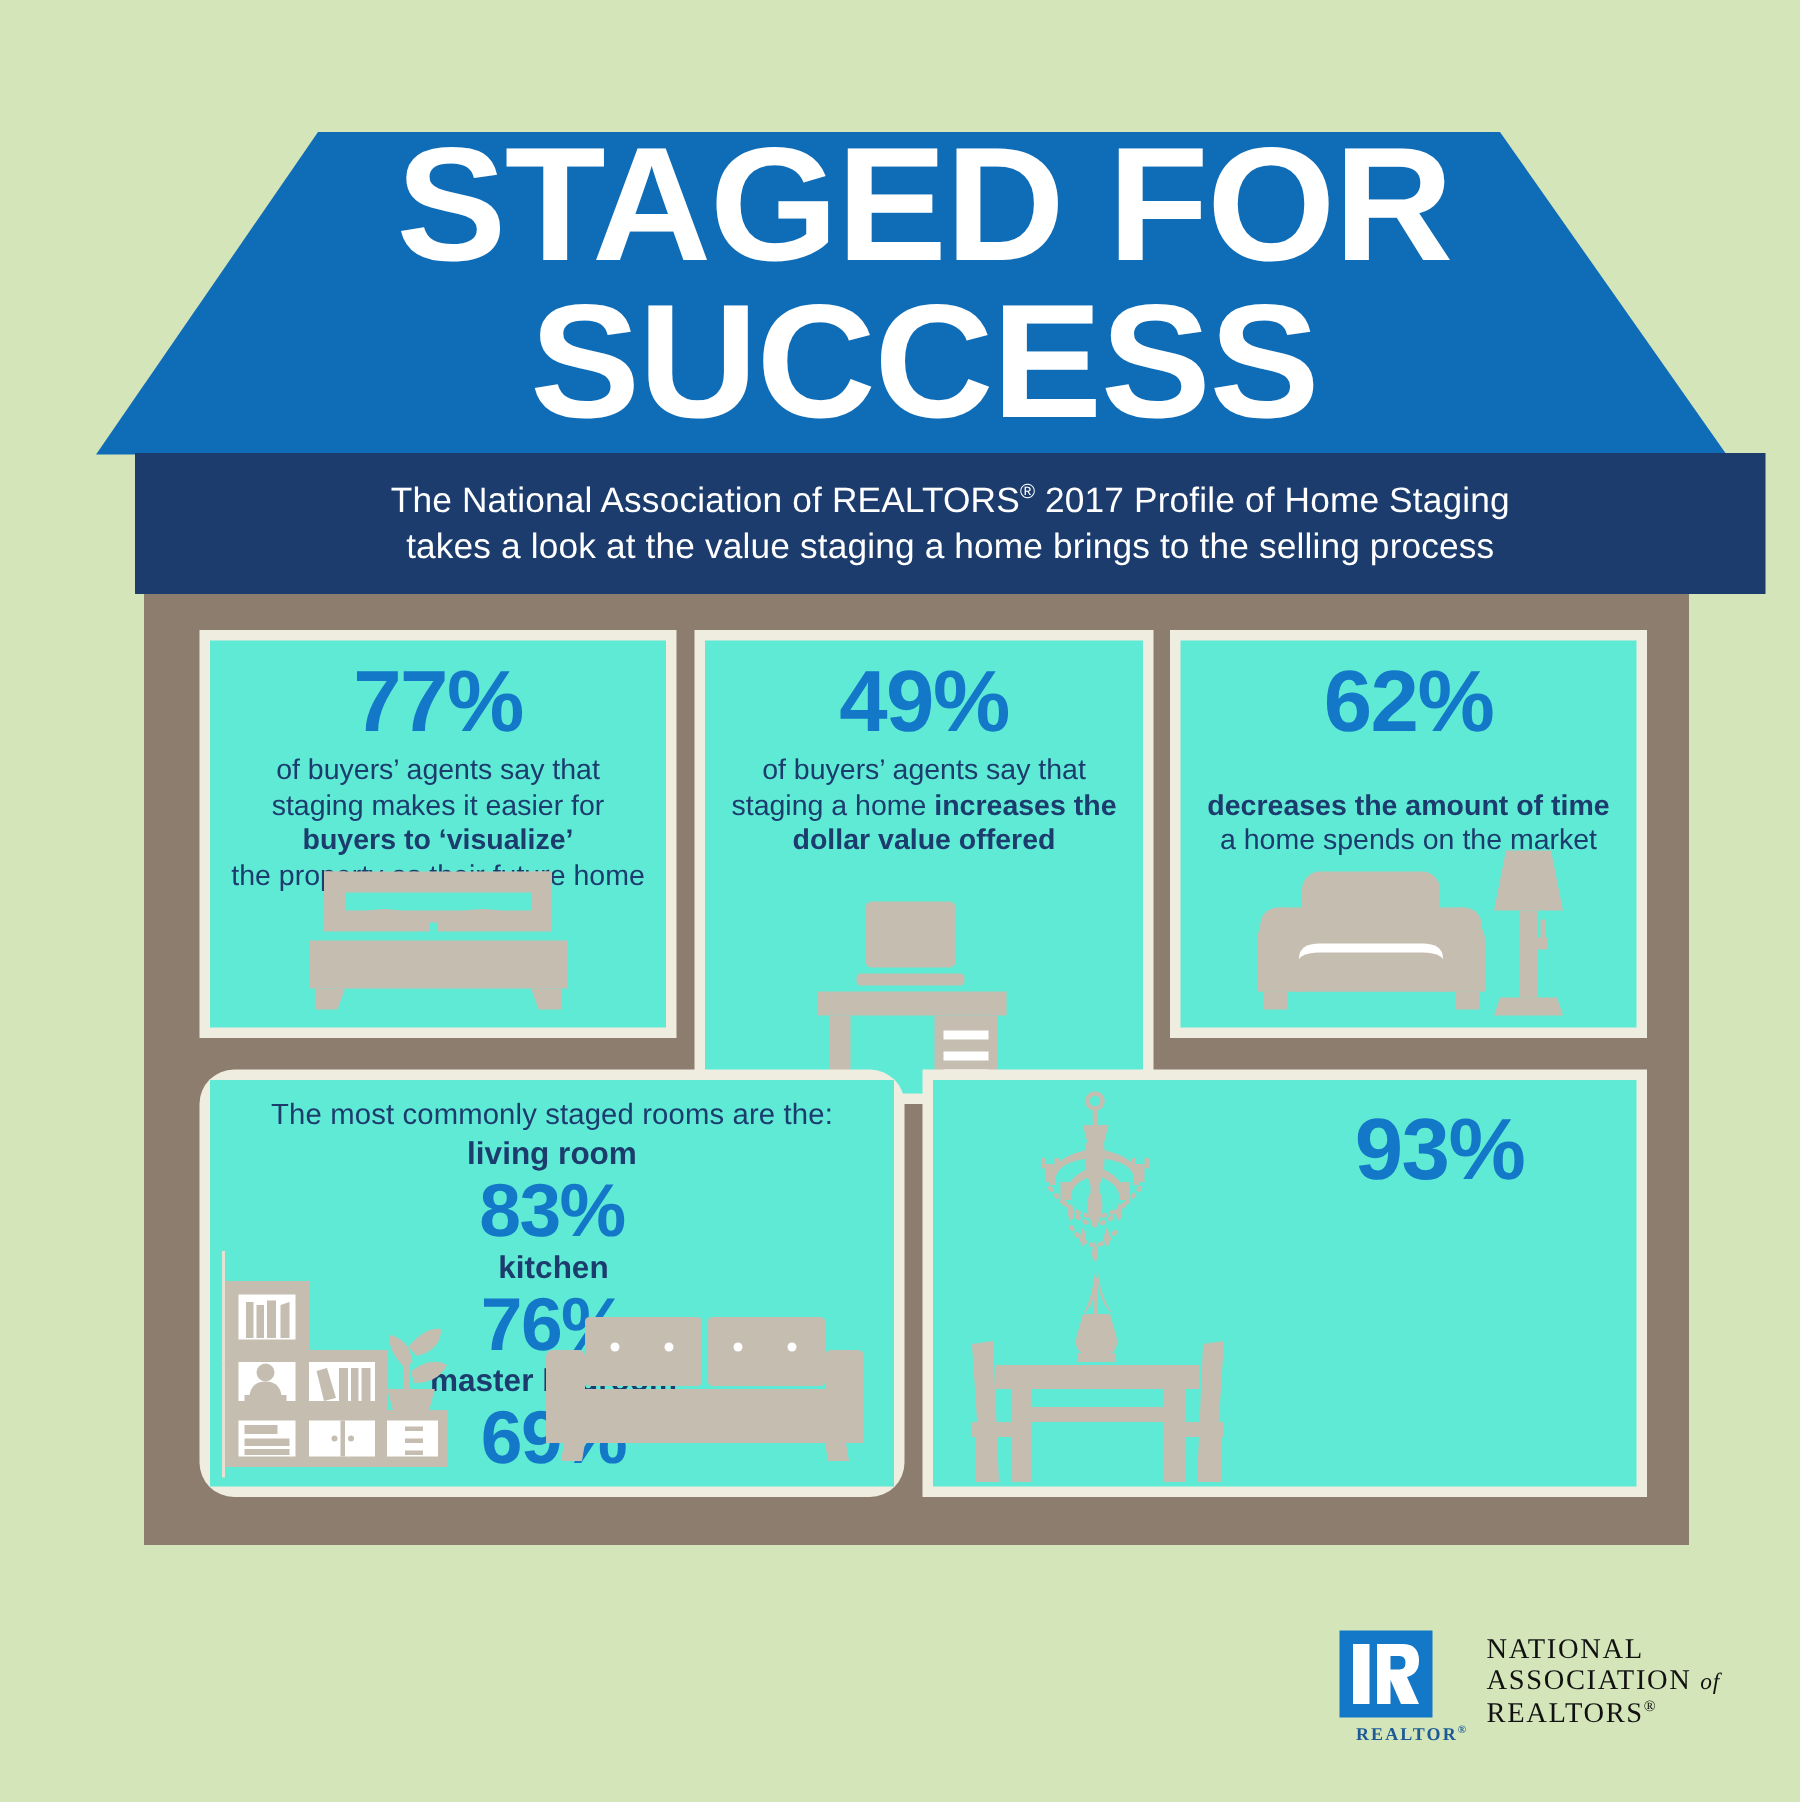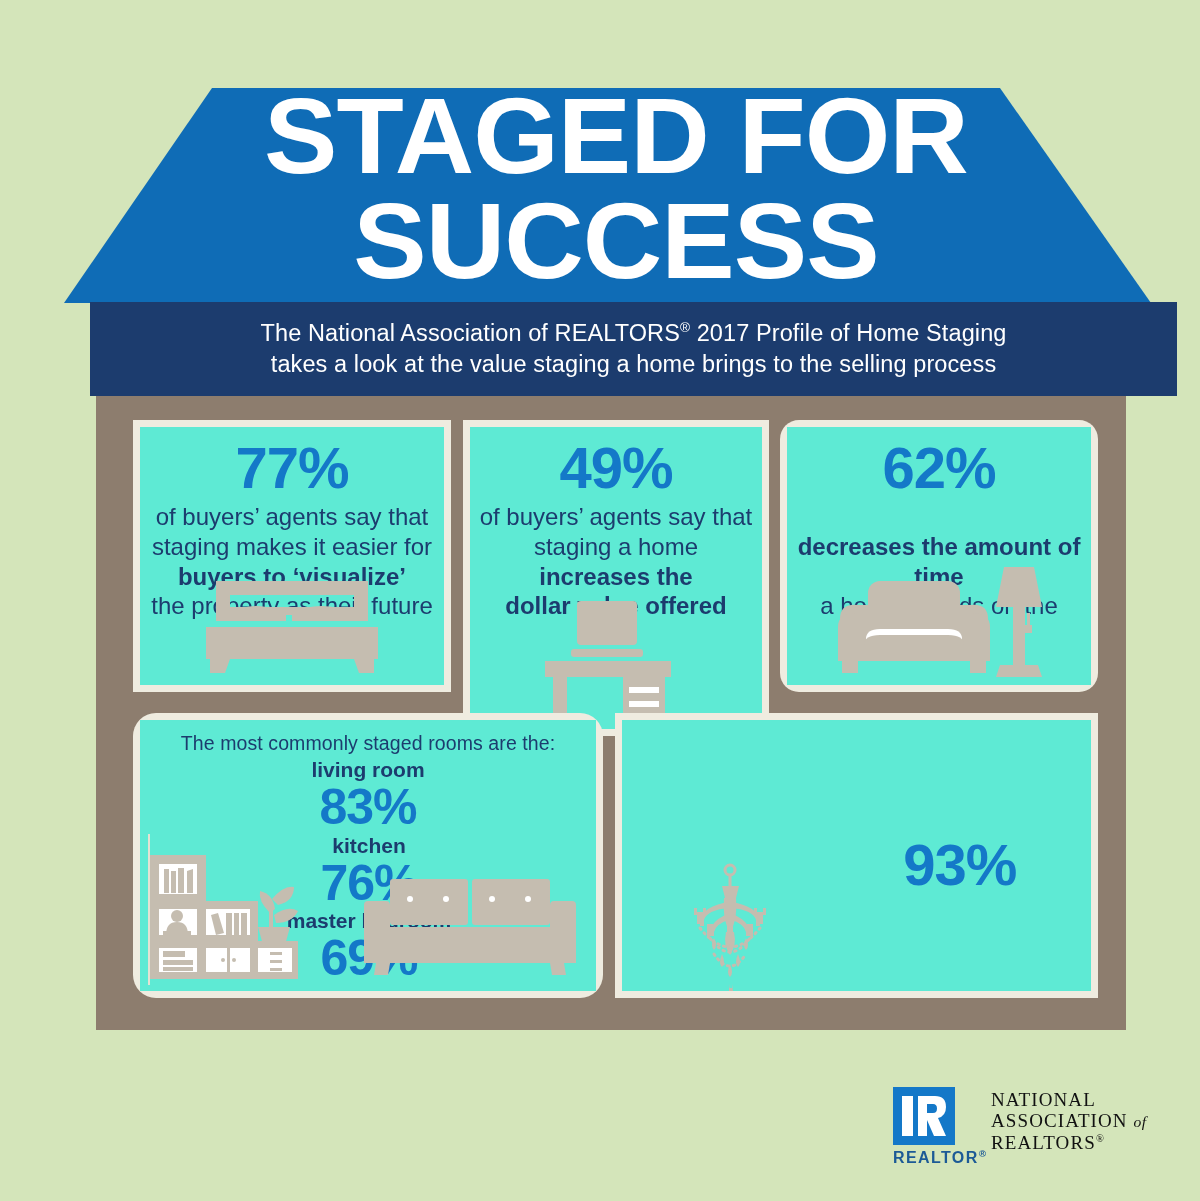--- a/index.html
+++ b/index.html
@@ -98,37 +98,37 @@
   .card-inner {
     width: 100%;
     height: 100%;
     background: #5eead4;
     position: relative;
     overflow: hidden;
   }
 
   #card-visualize { left: 117px; top: 420px;  width: 318px; height: 272px; }
   #card-dollar    { left: 447px; top: 420px;  width: 306px; height: 316px; }
-  #card-time      { left: 764px; top: 420px;  width: 318px; height: 272px; border-radius: 19px; }
+  #card-time      { left: 764px; top: 420px;  width: 318px; height: 272px; }
   #card-rooms     { left: 117px; top: 713px;  width: 470px; height: 285px; border-radius: 23px; }
   #card-declutter { left: 599px; top: 713px;  width: 483px; height: 285px; }
 
   
   .stat-pct {
     color: #1478c8;
     font-family: "Liberation Sans Narrow", "Liberation Sans", sans-serif;
     font-weight: bold;
     font-size: 56px;
     line-height: 1;
     text-align: center;
     letter-spacing: -1px;
   }
   .stat-body {
     color: #1c3c6e;
-    font-size: 24px;
+    font-size: 19px;
     line-height: 1.24;
     text-align: center;
     margin-top: 5px;
     padding: 0 6px;
   }
   .stat-body b { font-weight: bold; }
 
   .card-text-top { padding-top: 12px; }
 
   
@@ -178,21 +178,21 @@
     font-weight: bold;
     font-size: 50px;
     line-height: 1.05;
     letter-spacing: -1px;
   }
 
   
   .declutter-flex {
     display: flex;
     height: 100%;
-    align-items: center;
+    align-items: flex-start;
   }
   .declutter-left {
     width: 47%;
     position: relative;
   }
   .declutter-right {
     width: 53%;
     padding-top: 18px;
     padding-right: 14px;
     box-sizing: border-box;
@@ -215,26 +215,27 @@
     margin-right: 12px;
   }
   .logo-r {
     width: 62px;
     height: 58px;
     background: #1478c8;
     position: relative;
   }
   .logo-realtor {
     color: #1c5a96;
-    font-family: Liberation Sans, sans-serif;
+    font-family: Liberation Serif, serif;
     font-weight: bold;
-    font-size: 16px;
+    font-size: 12px;
     letter-spacing: 1.4px;
     margin-top: 3px;
     text-align: center;
+    margin-left: 11px;
   }
   .logo-realtor sup { font-size: 0.62em; }
   .logo-words {
     font-family: "Liberation Serif", serif;
     color: #111111;
     font-size: 19px;
     line-height: 1.12;
     letter-spacing: 1.1px;
     padding-top: 2px;
   }

